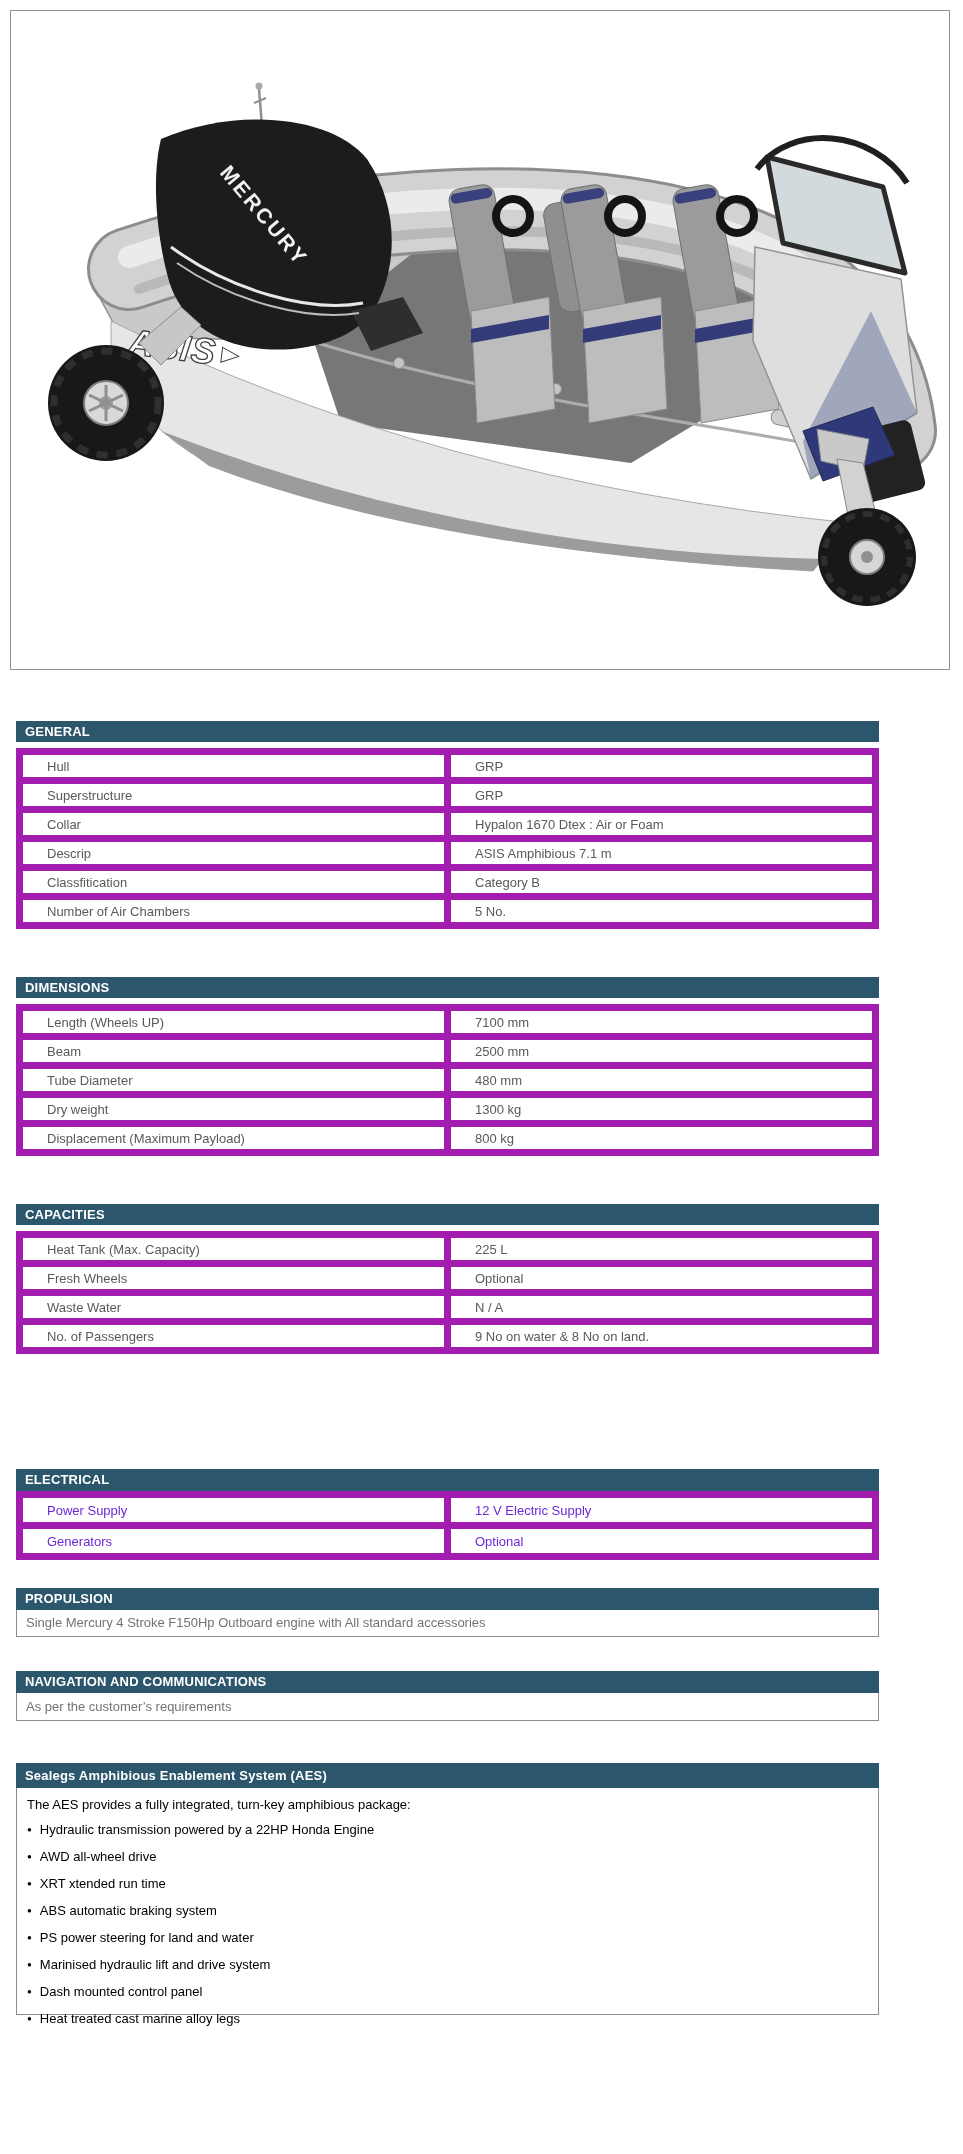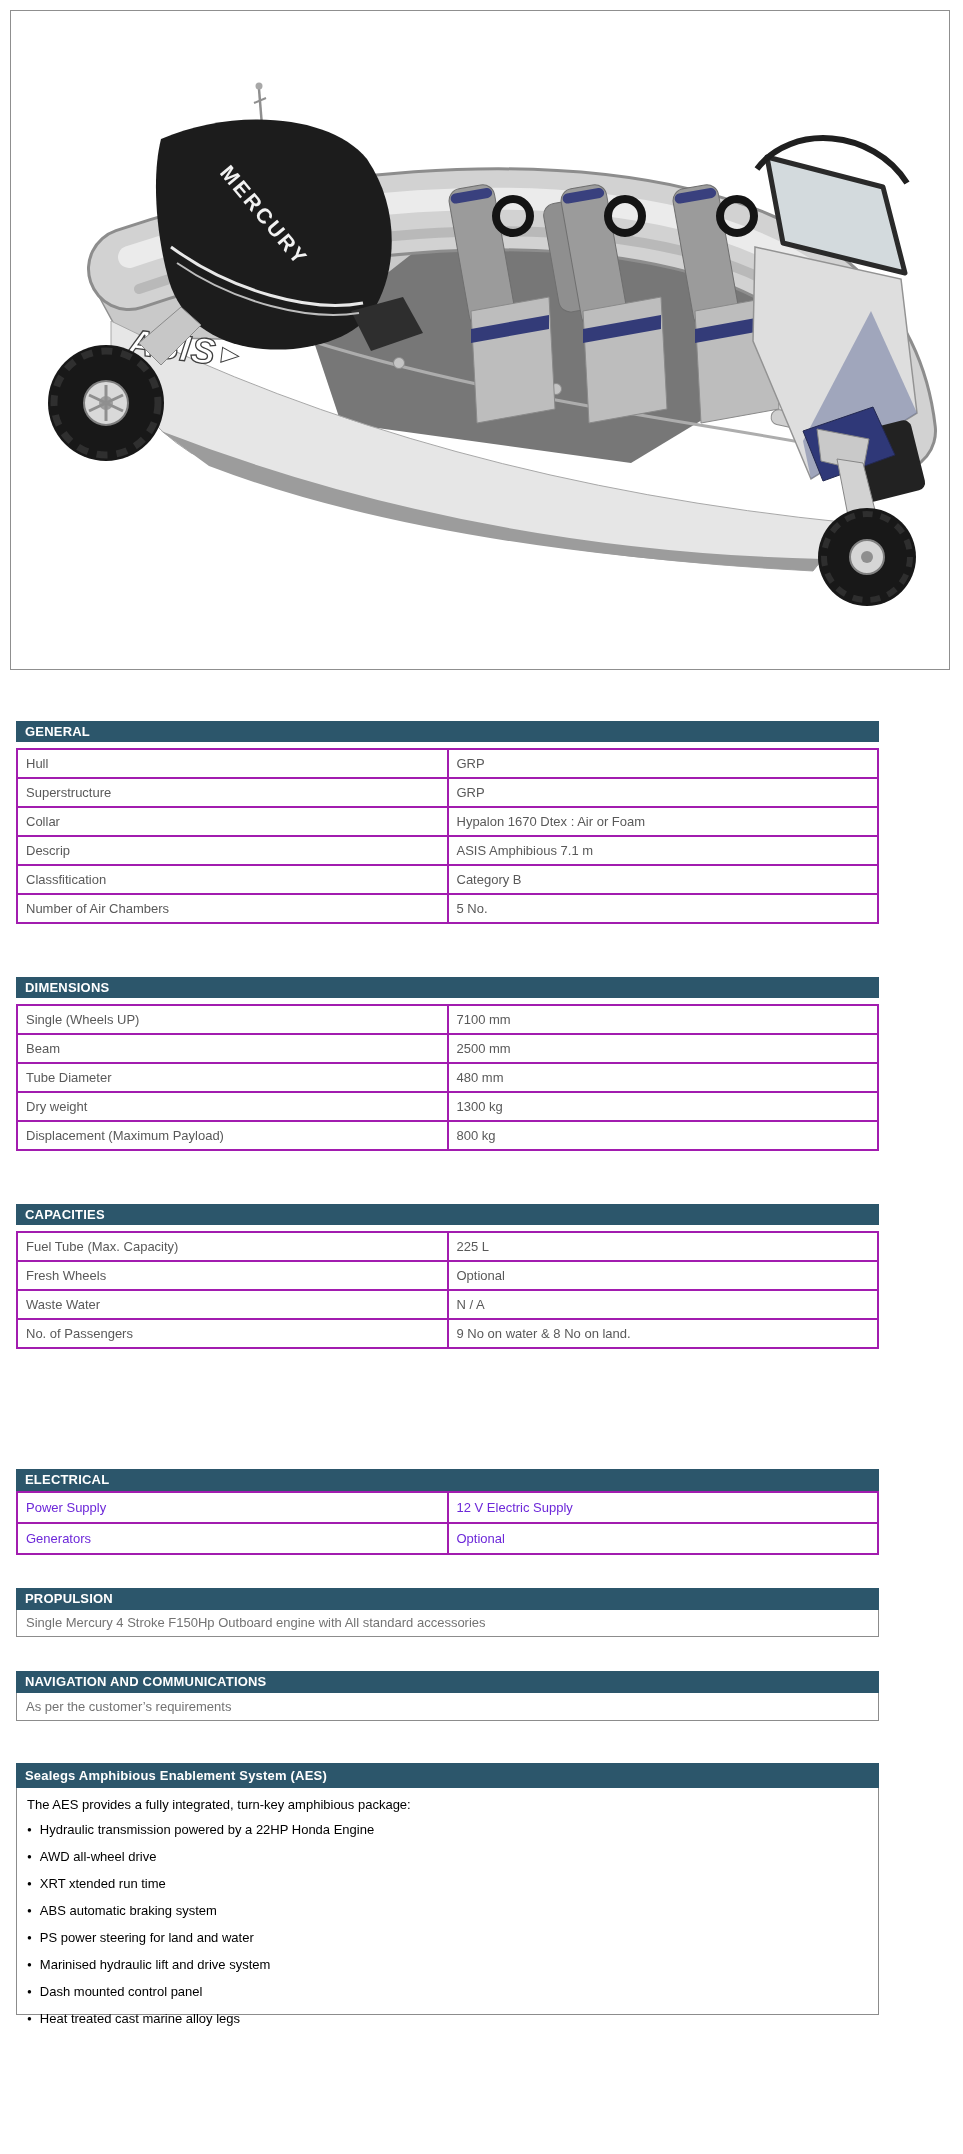--- a/index.html
+++ b/index.html
@@ -15,21 +15,21 @@
   }
   
   .spec { position:absolute; left:16px; width:863px; }
   .spec-bar {
     height:21px; line-height:21px; background:#2C566B; color:#fff;
     font-size:13px; font-weight:bold; padding-left:9px; letter-spacing:.2px;
   }
   .spec-table { width:100%; border-collapse:collapse; table-layout:fixed; }
   .spec-table.gap { margin-top:6px; }
   .spec-table td {
-    border:2px solid #a21caf; padding:0 8px; font-size:13px;
+    border:7px solid #a21caf; padding:0 24px; font-size:13px;
     white-space:nowrap; overflow:hidden;
   }
   .spec-table.gray td { height:29px; color:#595959; }
   .spec-table.dark td { height:31px; color:#6d28d9; }
   .spec-table td.l { width:50%; }
   
   .spec-single {
     border:1px solid #8C8C8C; border-top:none; font-size:13px; color:#737373;
     height:27px; line-height:26px; padding-left:9px; white-space:nowrap;
   }
@@ -191,21 +191,21 @@
           </tr>
     </tbody>
       </table>
   </div>
 
   <div class="spec" style="top:977px">
     <div class="spec-bar">DIMENSIONS</div>
     <table class="spec-table gray gap">
         <tbody>
       <tr>
-            <td class="l">Single (Wheels UP)</td>
+            <td class="l">Length (Wheels UP)</td>
             <td>7100 mm</td>
           </tr>
       <tr>
             <td class="l">Beam</td>
             <td>2500 mm</td>
           </tr>
       <tr>
             <td class="l">Tube Diameter</td>
             <td>480 mm</td>
           </tr>
@@ -219,21 +219,21 @@
           </tr>
     </tbody>
       </table>
   </div>
 
   <div class="spec" style="top:1204px">
     <div class="spec-bar">CAPACITIES</div>
     <table class="spec-table gray gap">
         <tbody>
       <tr>
-            <td class="l">Fuel Tube (Max. Capacity)</td>
+            <td class="l">Heat Tank (Max. Capacity)</td>
             <td>225 L</td>
           </tr>
       <tr>
             <td class="l">Fresh Wheels</td>
             <td>Optional</td>
           </tr>
       <tr>
             <td class="l">Waste Water</td>
             <td>N / A</td>
           </tr>

